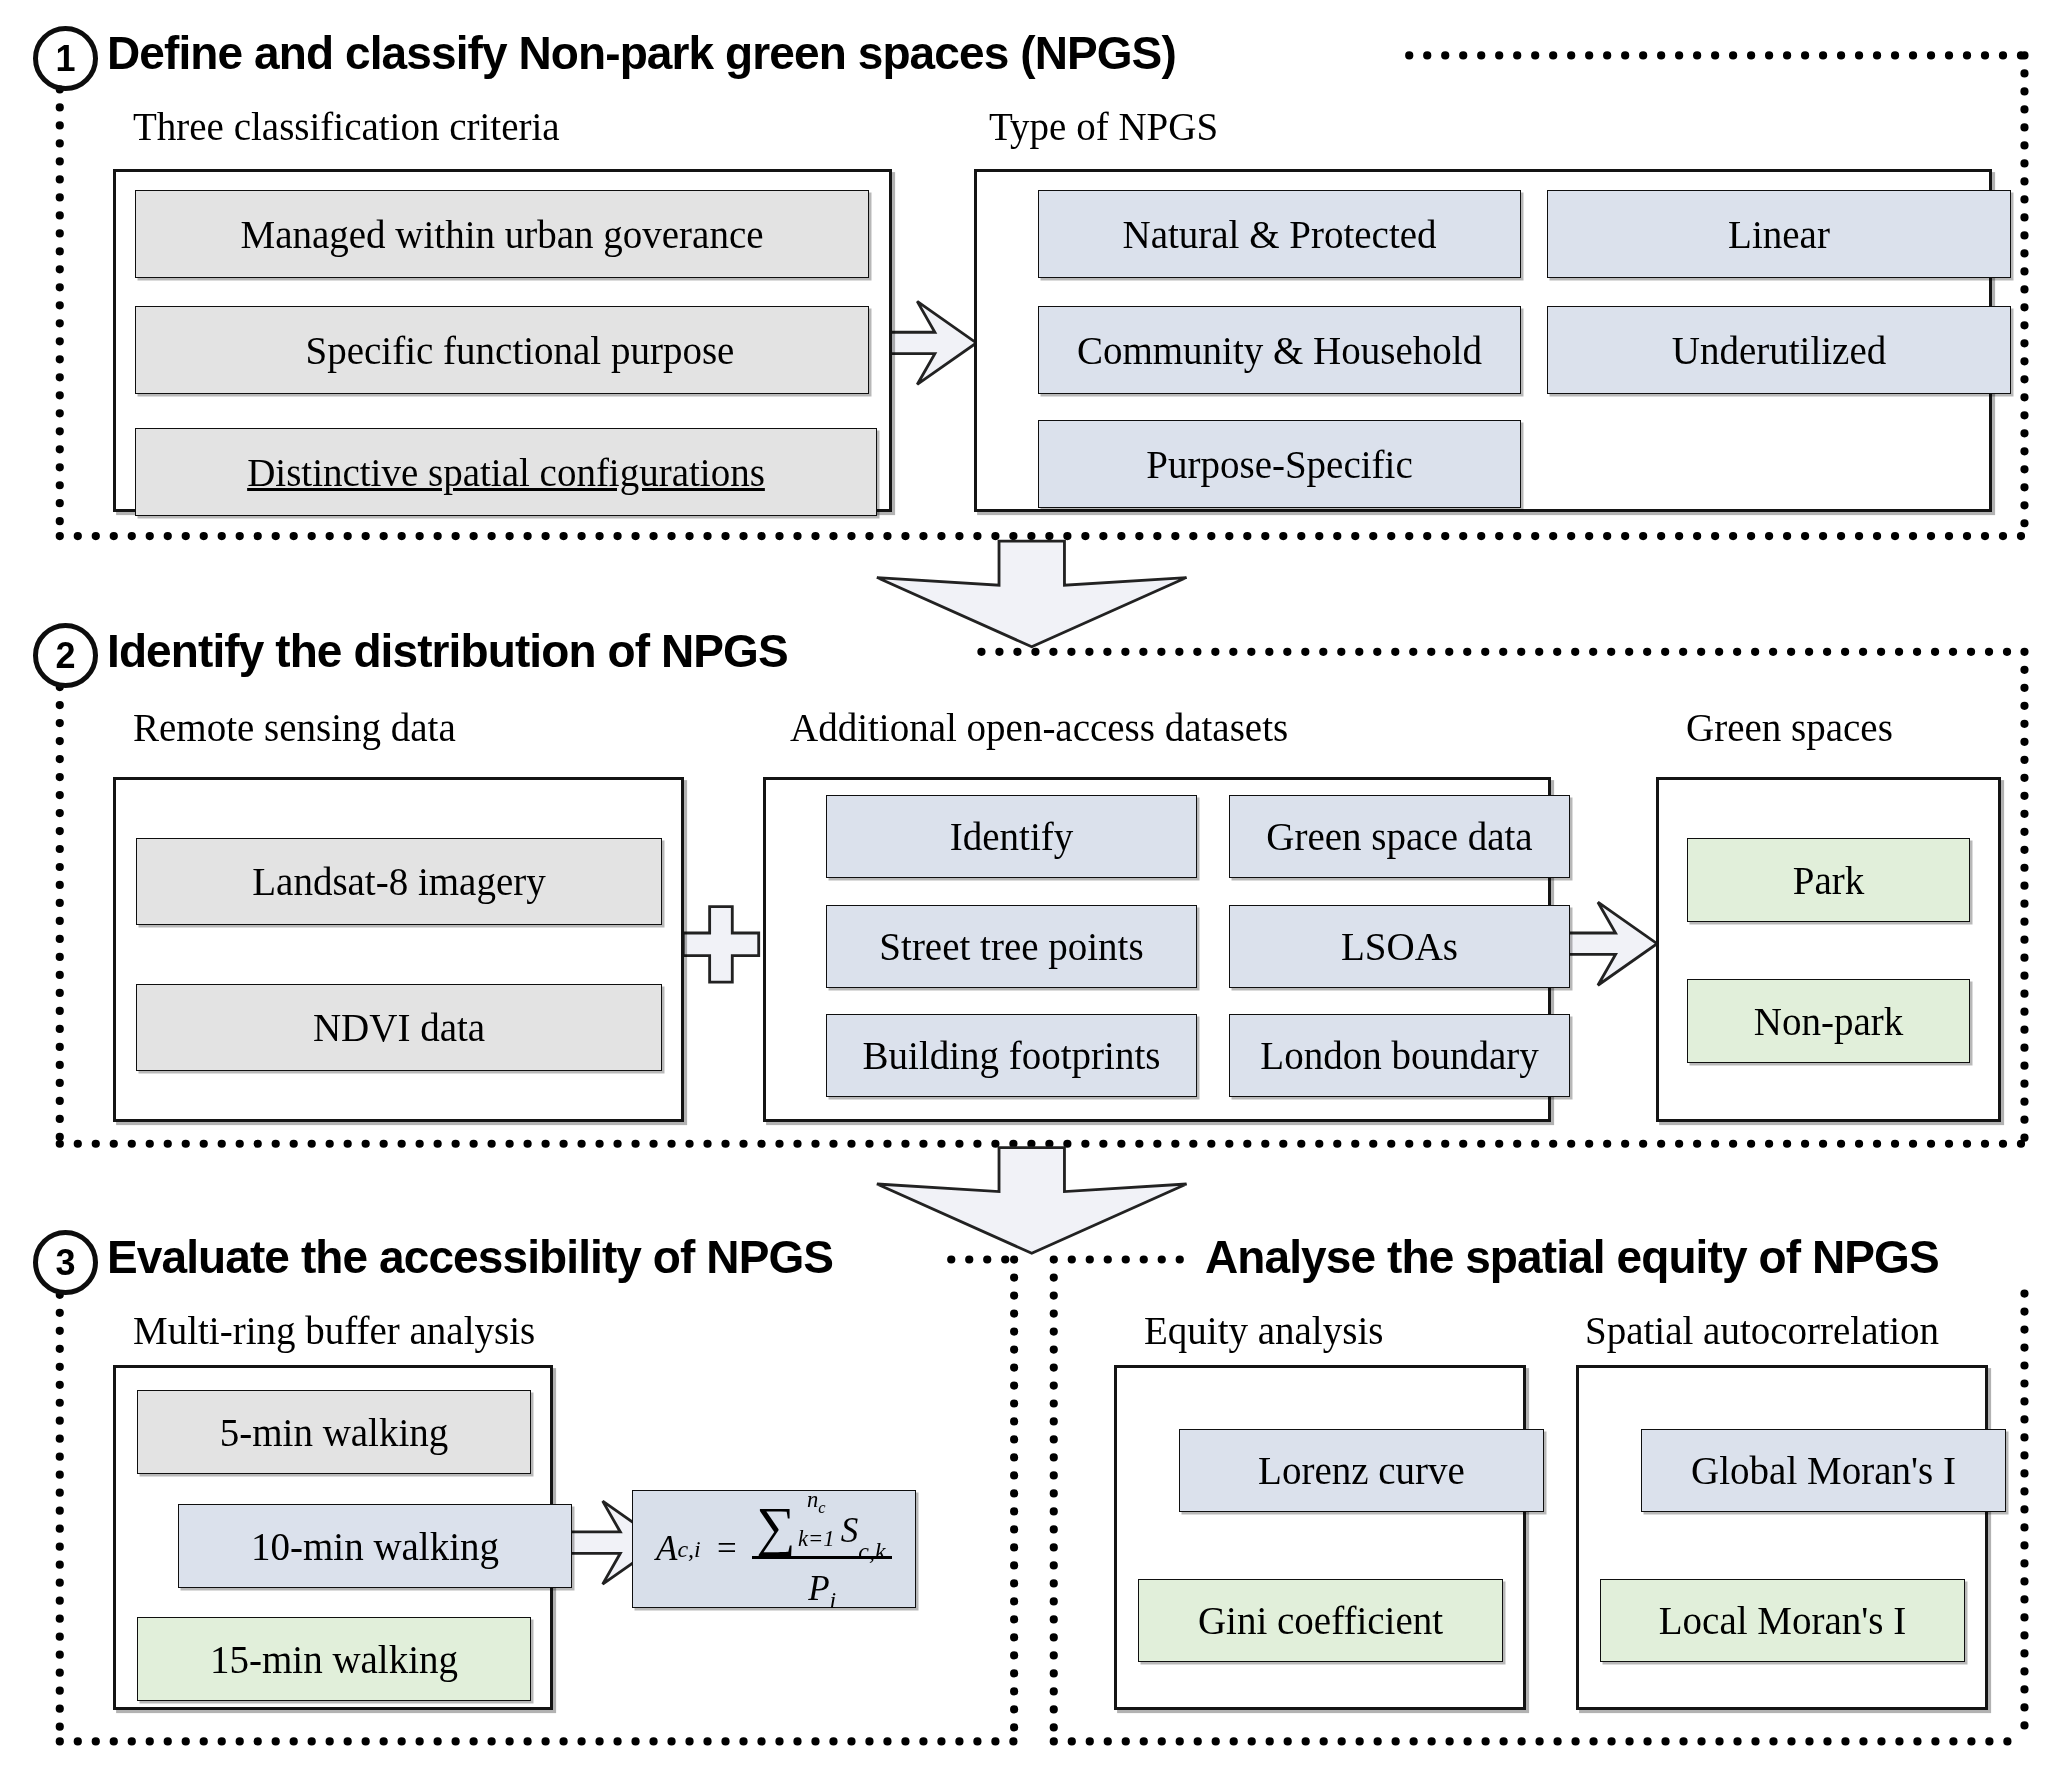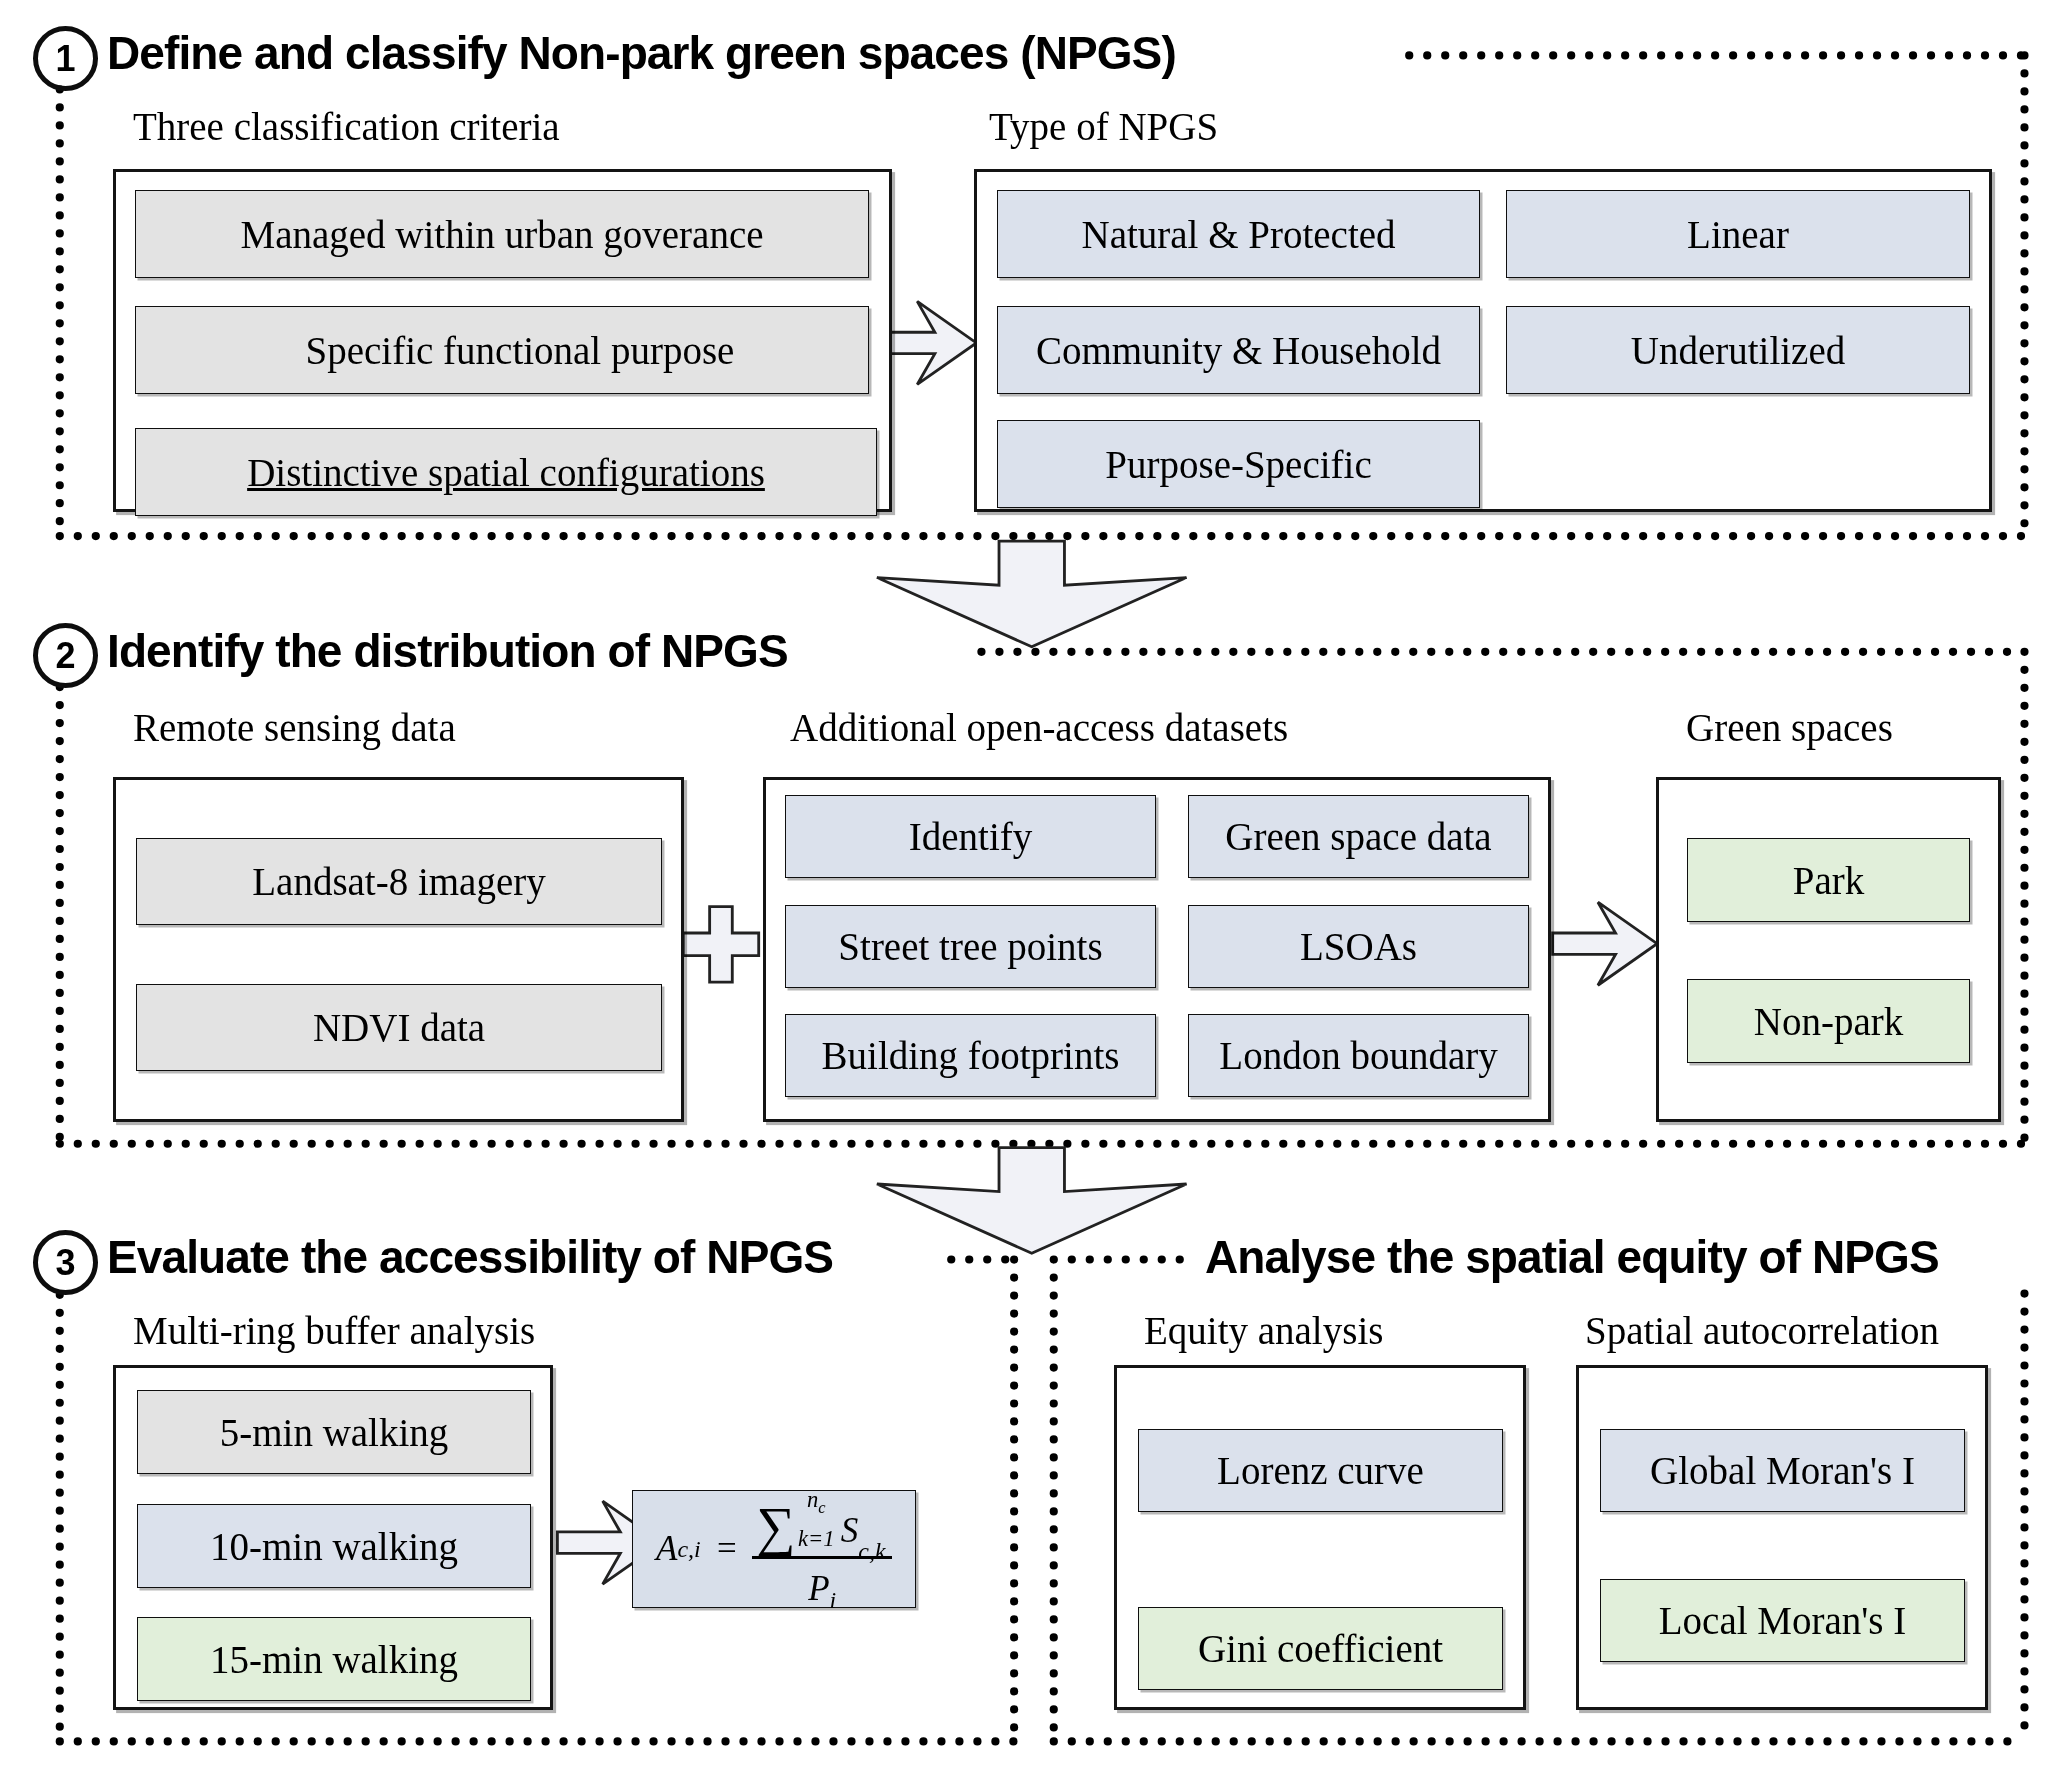--- a/index.html
+++ b/index.html
@@ -26,21 +26,21 @@
     position:absolute; background:#ffffff; border:3.1px solid #141414;
     box-sizing:border-box; box-shadow:3.1px 3.1px 0 rgba(0,0,0,0.30);
   }
   .cell {
     position:absolute; border:1.9px solid #0f0f0f; box-sizing:border-box;
     display:flex; align-items:center; justify-content:center;
     font-family:"Liberation Serif", serif; font-size:39px; text-align:center;
     box-shadow:2.5px 2.5px 0 rgba(0,0,0,0.28); white-space:nowrap;
   }
   .grey  { background:#e3e3e3; }
-  .blue  { background:#dbe1ec; }
+  .blue  { background:#dbe1ec;margin-left:41px; }
   .green { background:#e1efda; }
   .formula-box { background:#d8dfea; font-size:35px; }
 
   
   .fx { display:flex; align-items:center; }
   .it { font-style:italic; }
   .fs  { font-size:24px; }
   .feq { margin:0 14px; font-style:italic; }
   .frac { display:inline-flex; flex-direction:column; align-items:center; }
   .fnum { display:flex; align-items:flex-end; border-bottom:3.1px solid #000; padding:0 6.3px 5px 3.8px; }
@@ -159,20 +159,20 @@
       </span>
     </span>
   </div>
 
   <div class="title" style="left:1205px; top:1233px;">Analyse the spatial equity of NPGS</div>
   <div class="subhead" style="left:1144px; top:1310px;">Equity analysis</div>
   <div class="subhead" style="left:1585px; top:1310px;">Spatial autocorrelation</div>
 
   <div class="panel" style="left:1114px; top:1365px; width:412px; height:345px;"></div>
   <div class="cell blue" style="left:1138px; top:1429px; width:365px; height:83px;">Lorenz curve</div>
-  <div class="cell green" style="left:1138px; top:1579px; width:365px; height:83px;margin-top:28px;">Gini coefficient</div>
+  <div class="cell green" style="left:1138px; top:1579px; width:365px; height:83px;">Gini coefficient</div>
 
   <div class="panel" style="left:1576px; top:1365px; width:412px; height:345px;"></div>
   <div class="cell blue" style="left:1600px; top:1429px; width:365px; height:83px;">Global Moran's I</div>
   <div class="cell green" style="left:1600px; top:1579px; width:365px; height:83px;">Local Moran's I</div>
 
 </div>
 
 
 </body></html>

